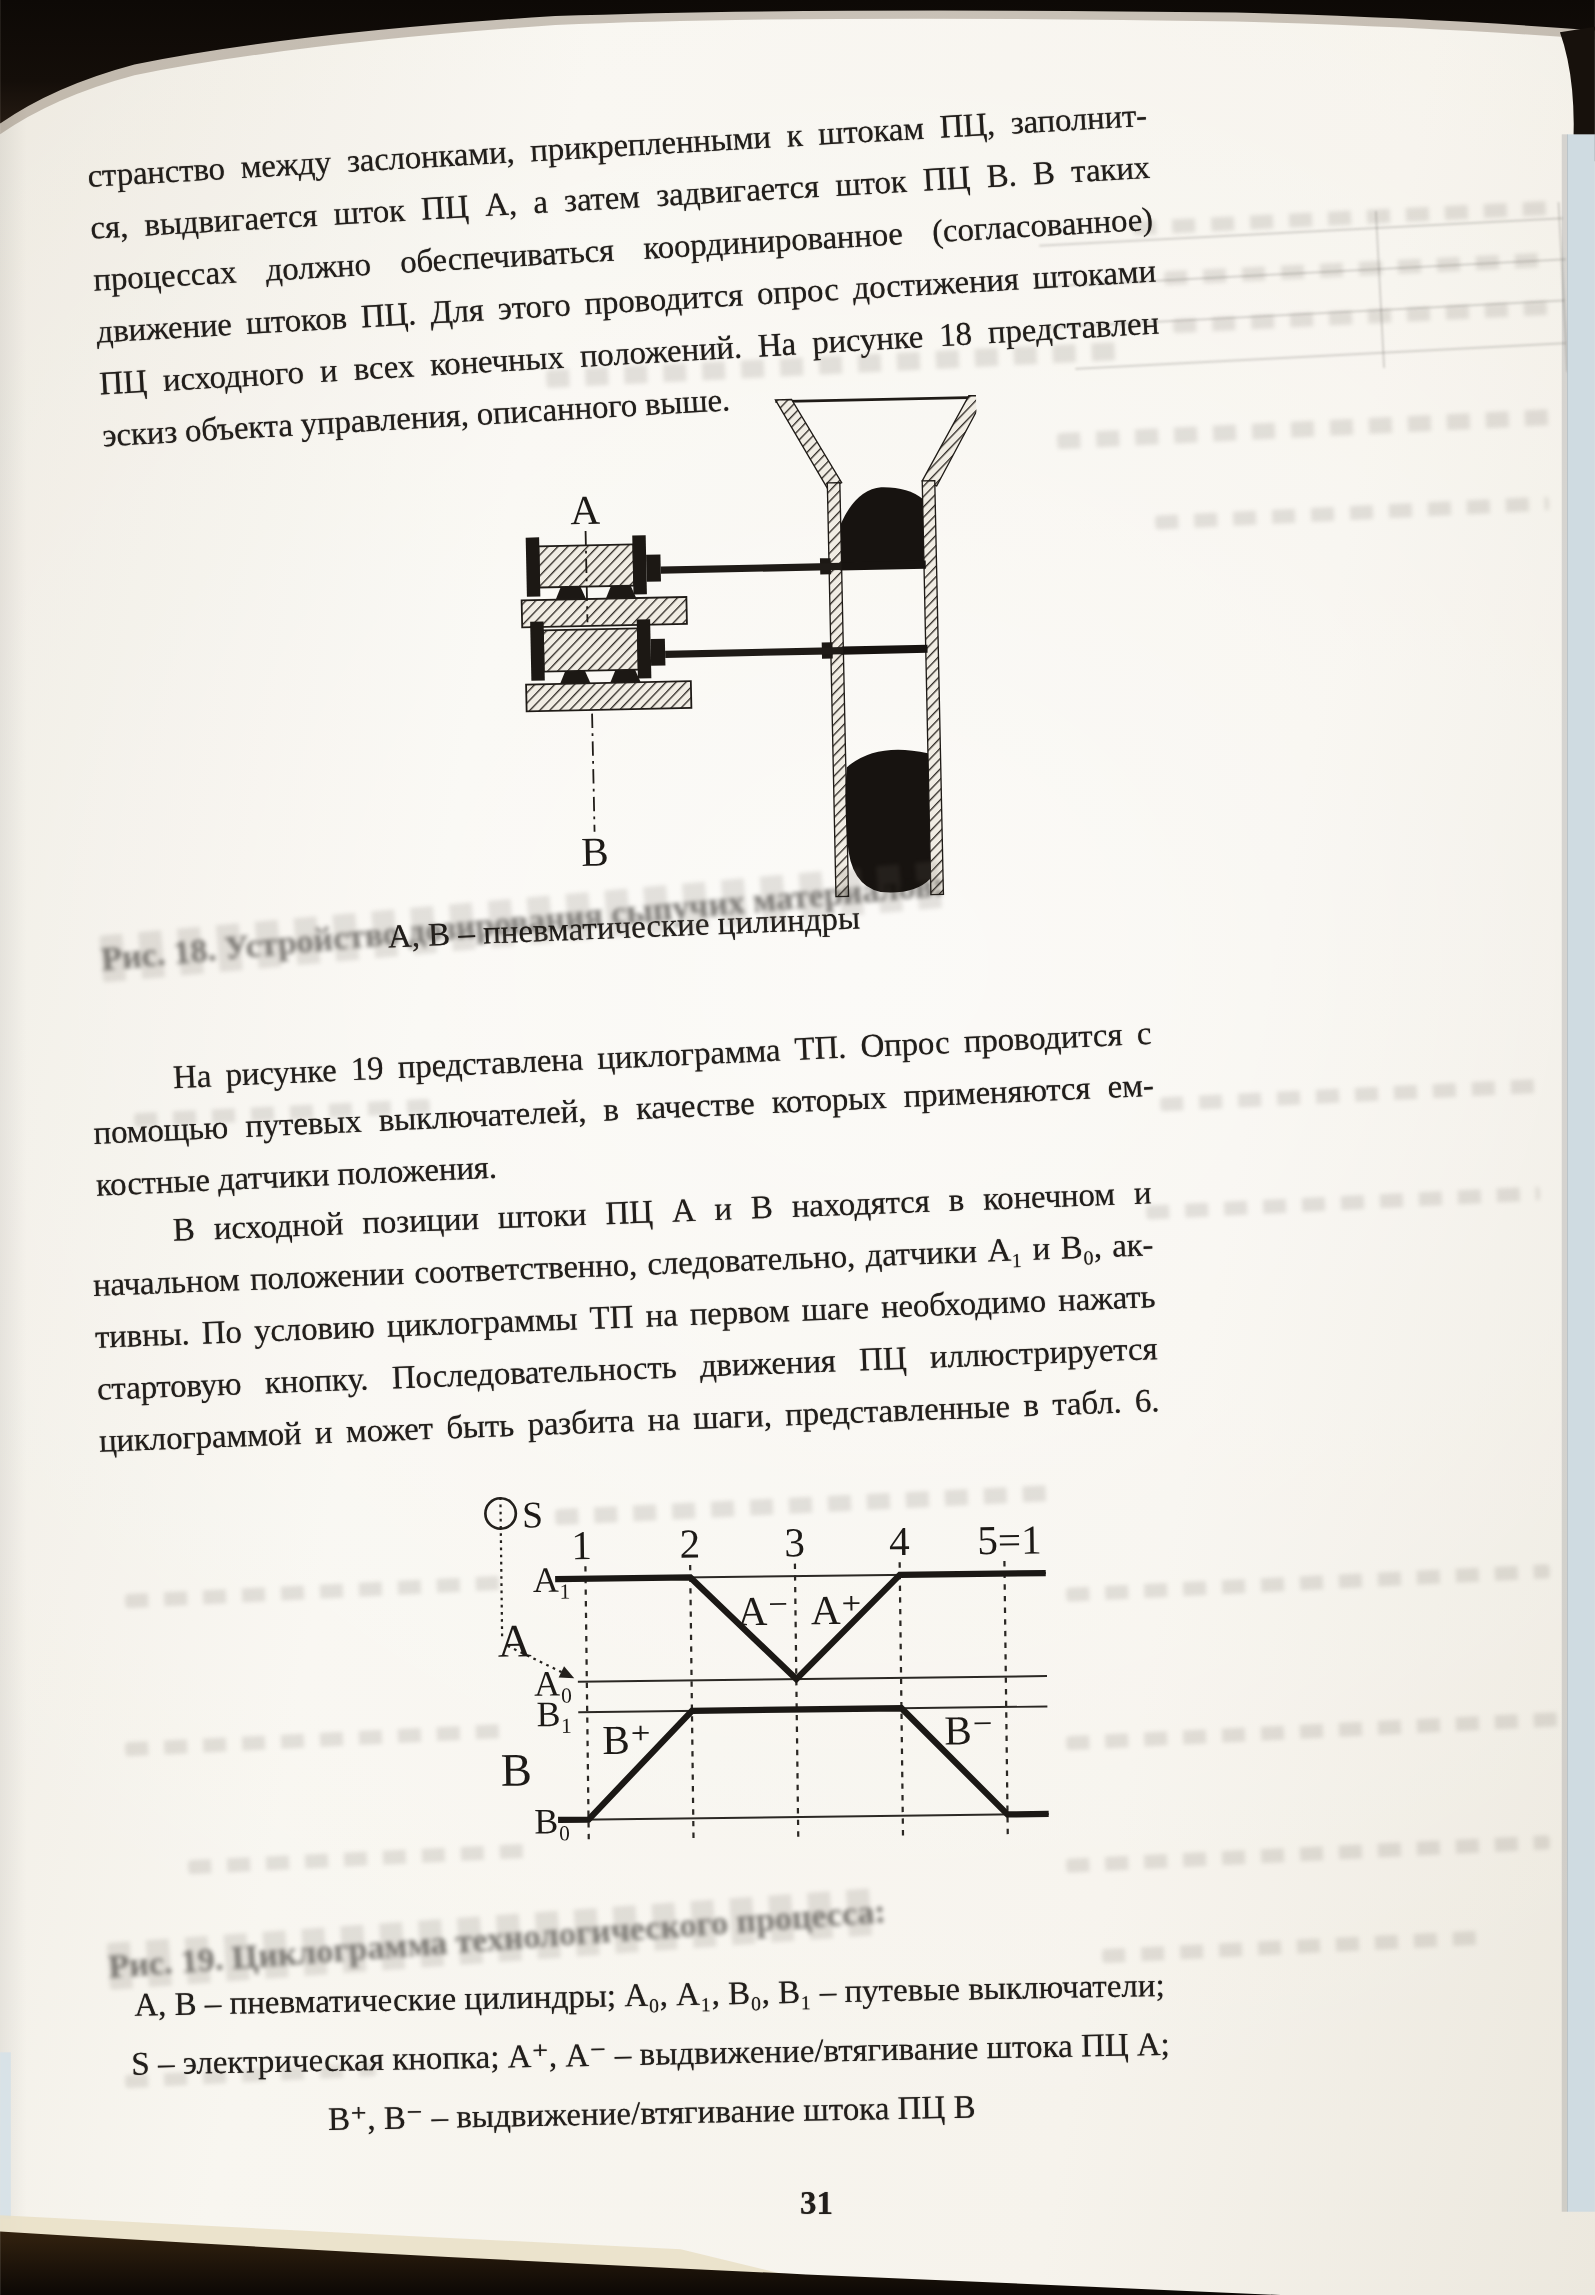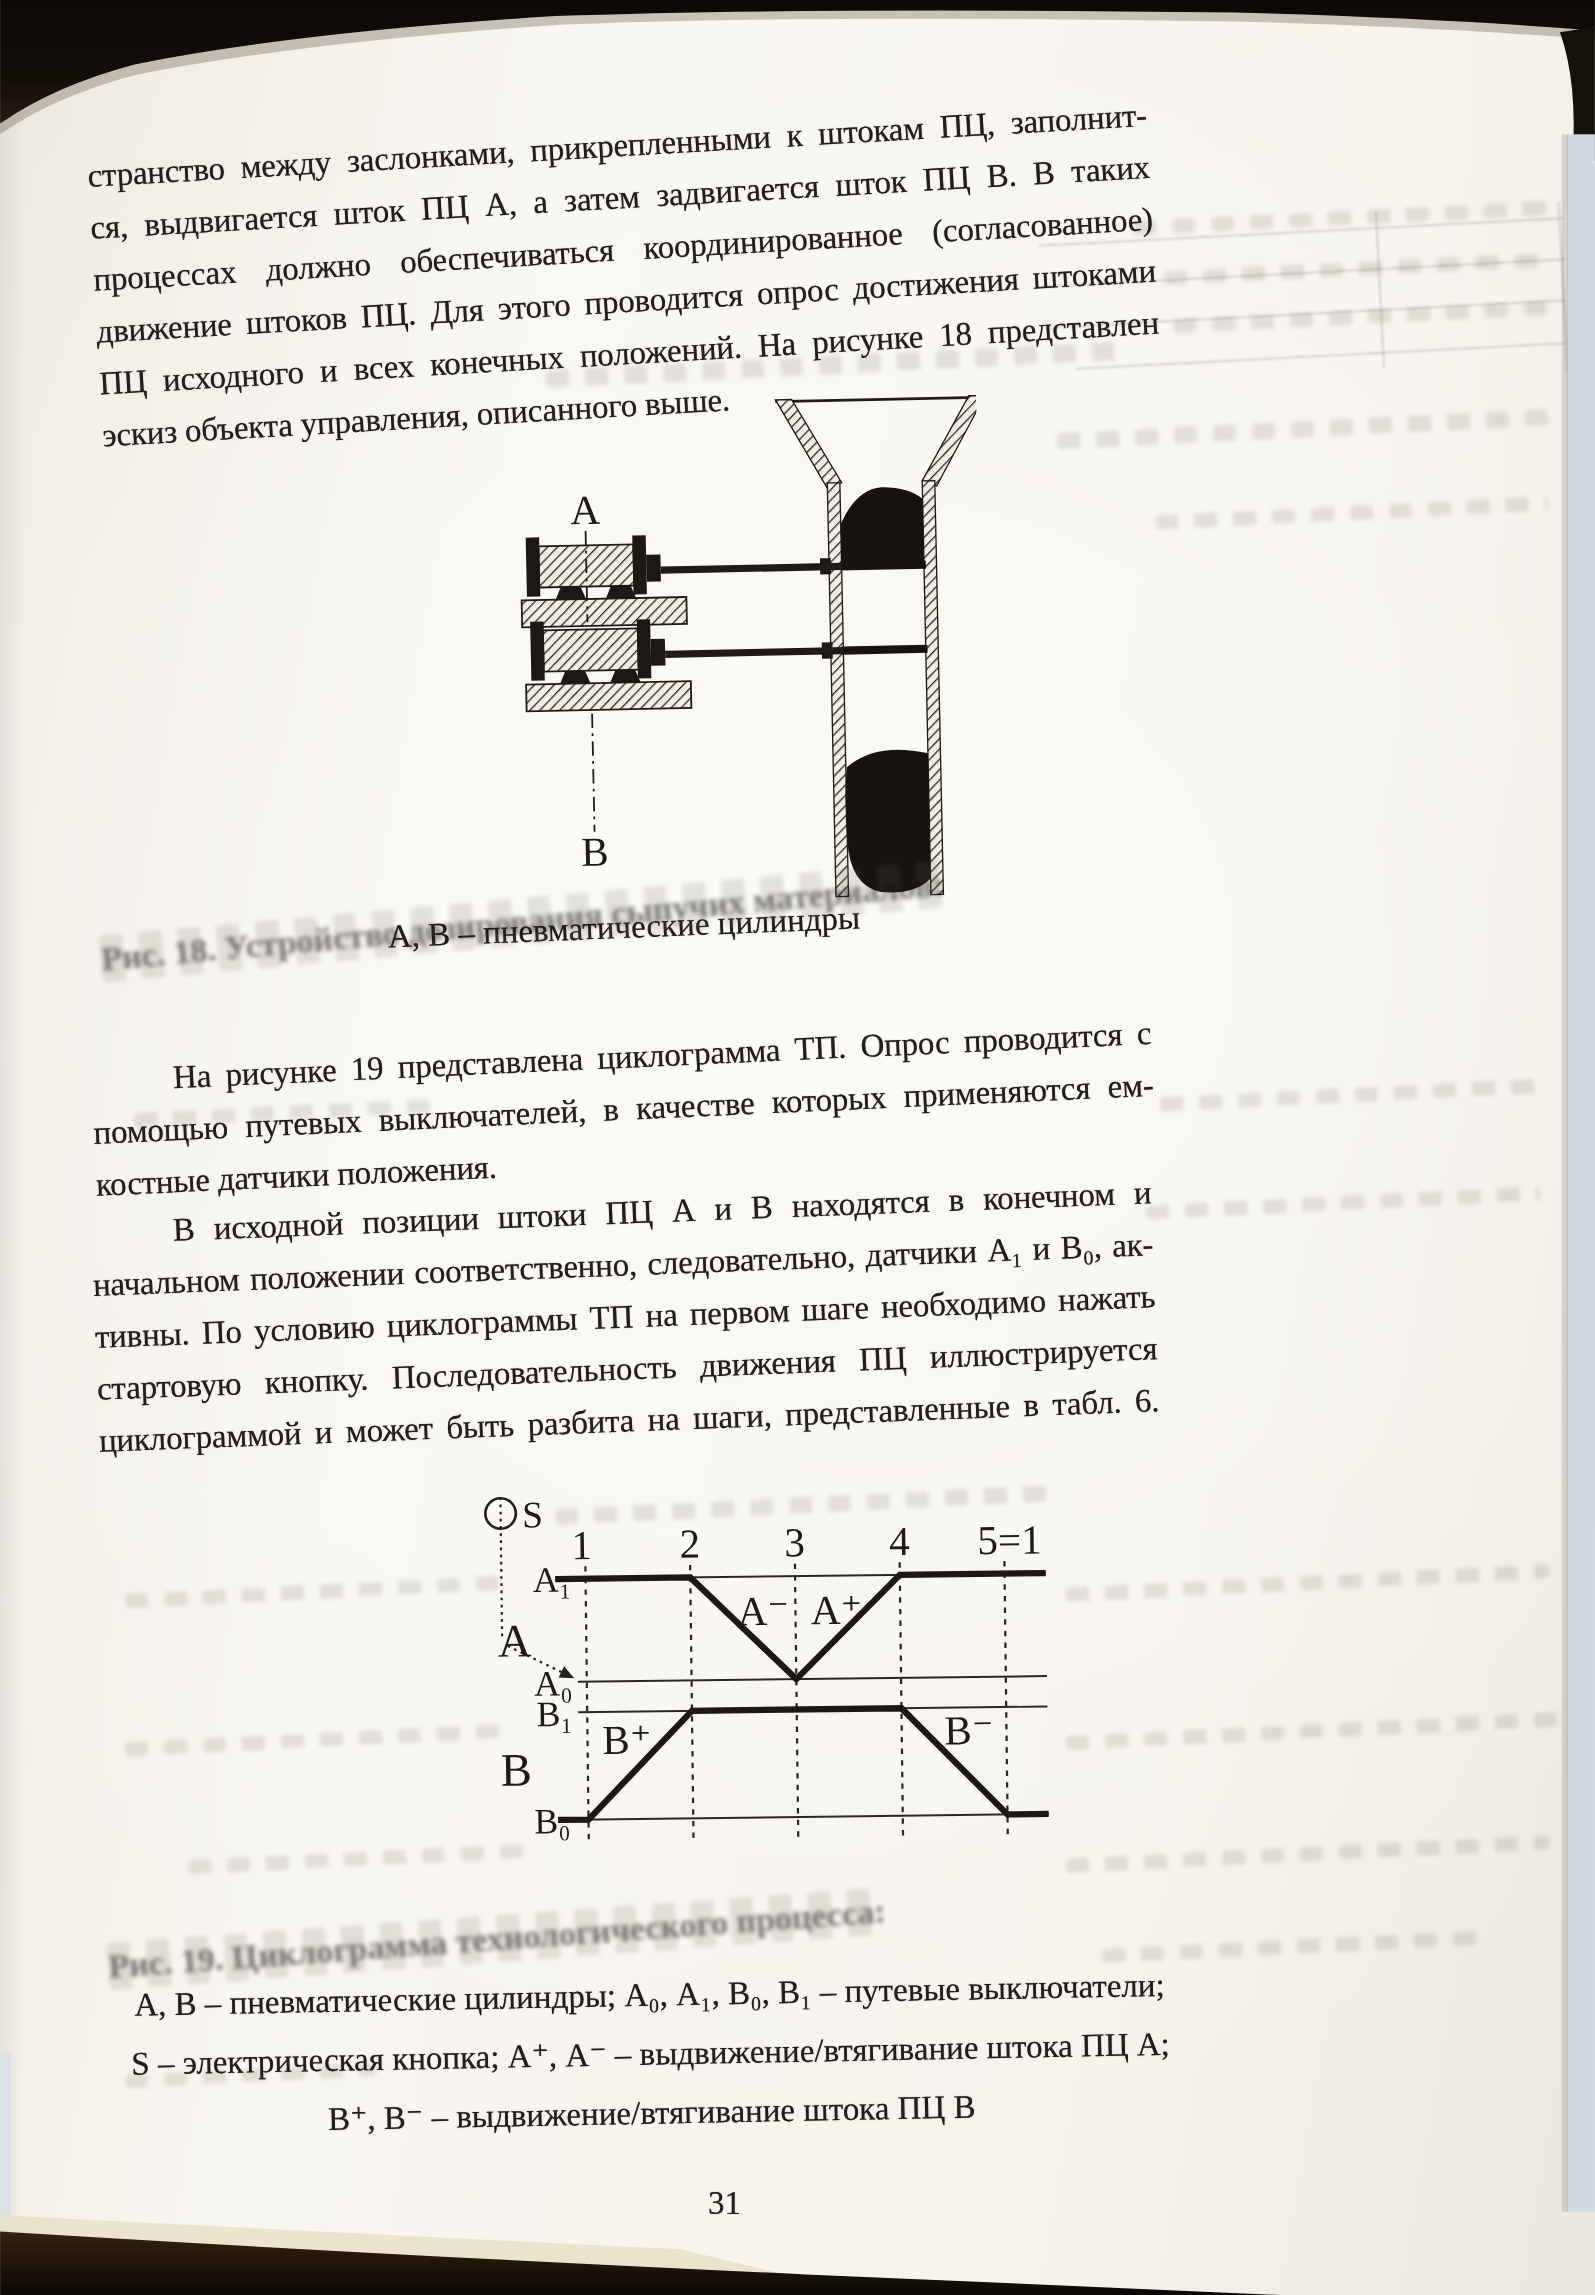--- a/index.html
+++ b/index.html
@@ -14,21 +14,21 @@
   }
   .txt{position:absolute;color:#211e1b;text-shadow:0 0 0.9px rgba(40,34,28,.75);}
   .para{width:1061px;font-size:33px;line-height:52px;}
   .jl{text-align:justify;text-align-last:justify;white-space:normal;letter-spacing:-0.2px;}
   .jl.end{text-align-last:left;}
   .jl.ind{padding-left:82px;}
   .cap{width:1048px;text-align:center;}
   .cap .b{font-weight:bold;font-size:34px;line-height:47px;color:#16130f;}
   .cap .r{font-size:33px;line-height:45px;margin-top:10.7px;}
   .legend{width:1066px;text-align:center;font-size:33px;line-height:59px;}
-  .pageno{font-size:33px;width:125px;text-align:left;}
+  .pageno{font-size:33px;width:125px;text-align:right;font-weight:bold;}
   
   .b{
     position:absolute;border-radius:3.6px;filter:blur(2.2px);opacity:.55;
     background:repeating-linear-gradient(90deg, rgba(108,100,90,.30) 0 23px, rgba(108,100,90,0) 23px 39px);
     transform:rotate(-2.8deg);
   }
   .bl{position:absolute;background:rgba(95,90,82,.24);filter:blur(1.1px);transform:rotate(-3deg);}
   svg text{font-family:"Liberation Serif","DejaVu Serif",serif;fill:#1d1a17;}
   .rot-a{transform:rotate(-3.3deg);transform-origin:0 0;}
   .rot-b{transform:rotate(-2.6deg);transform-origin:0 0;}

